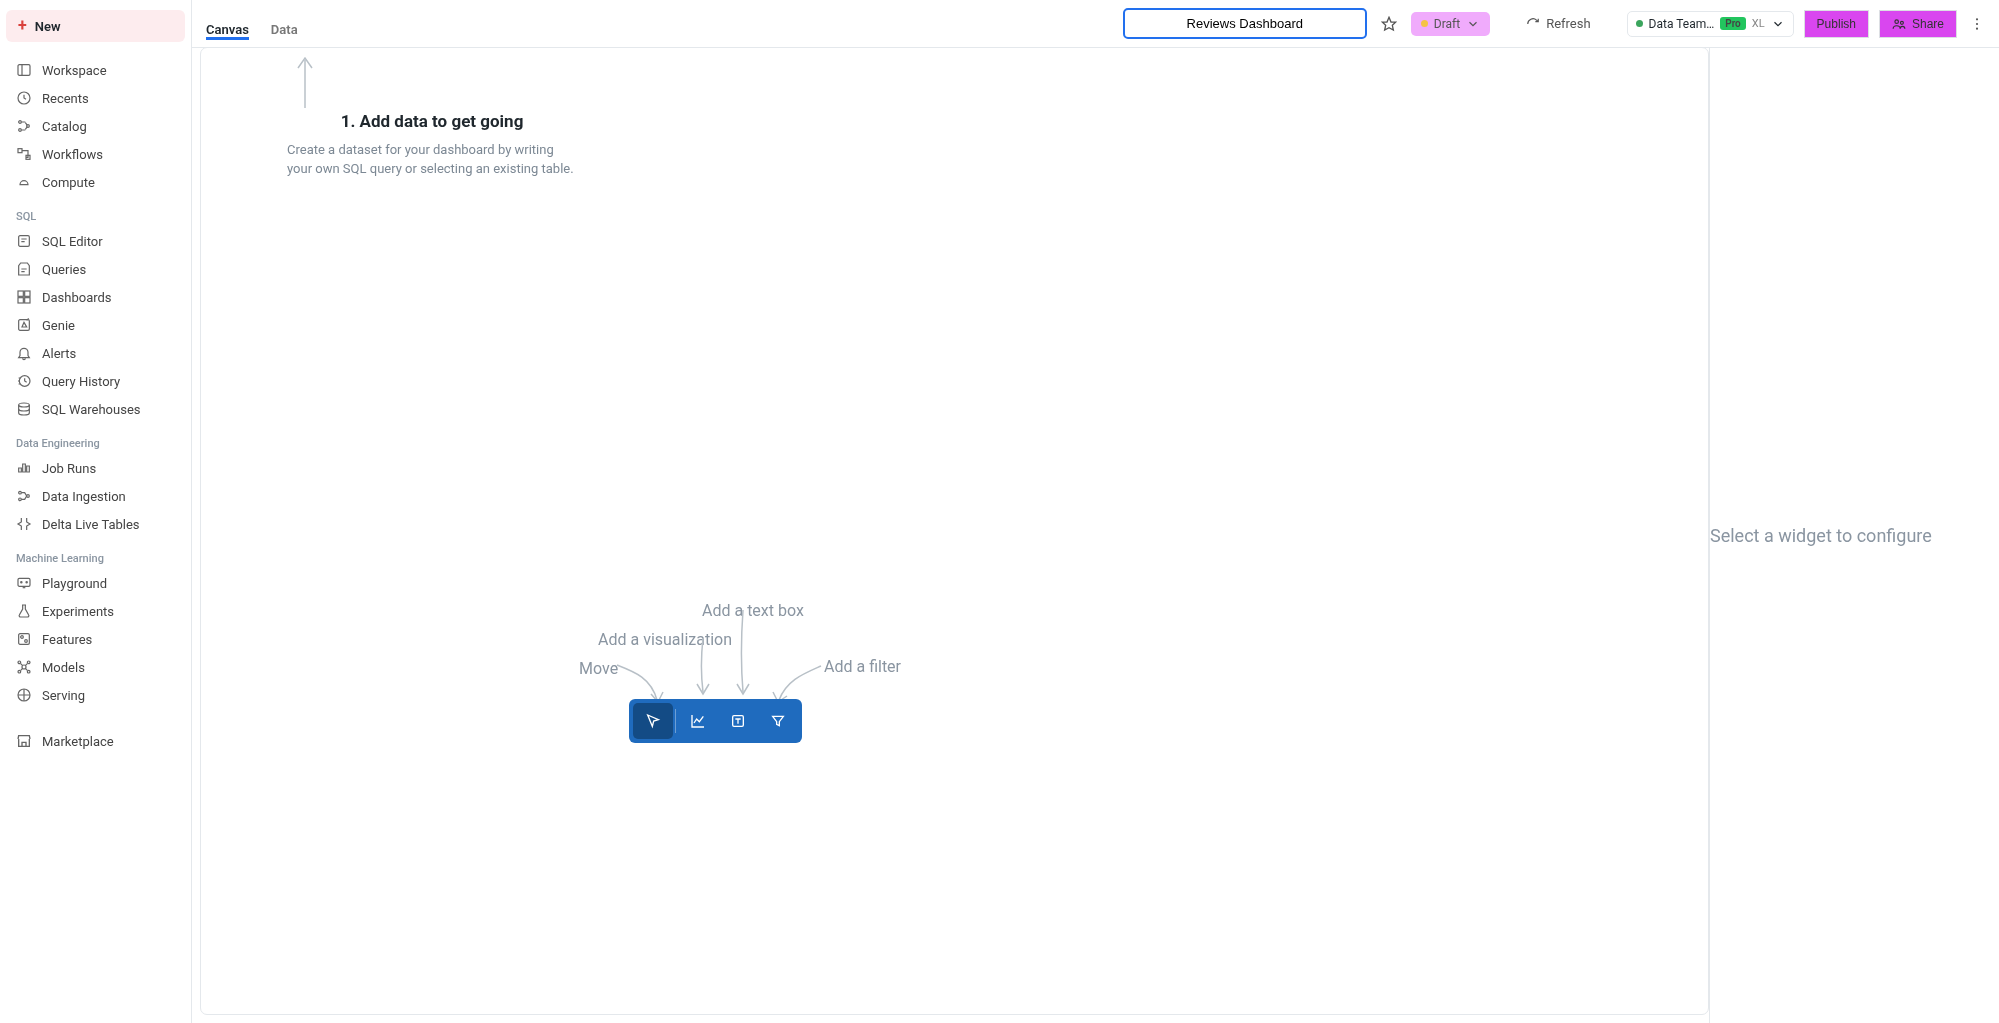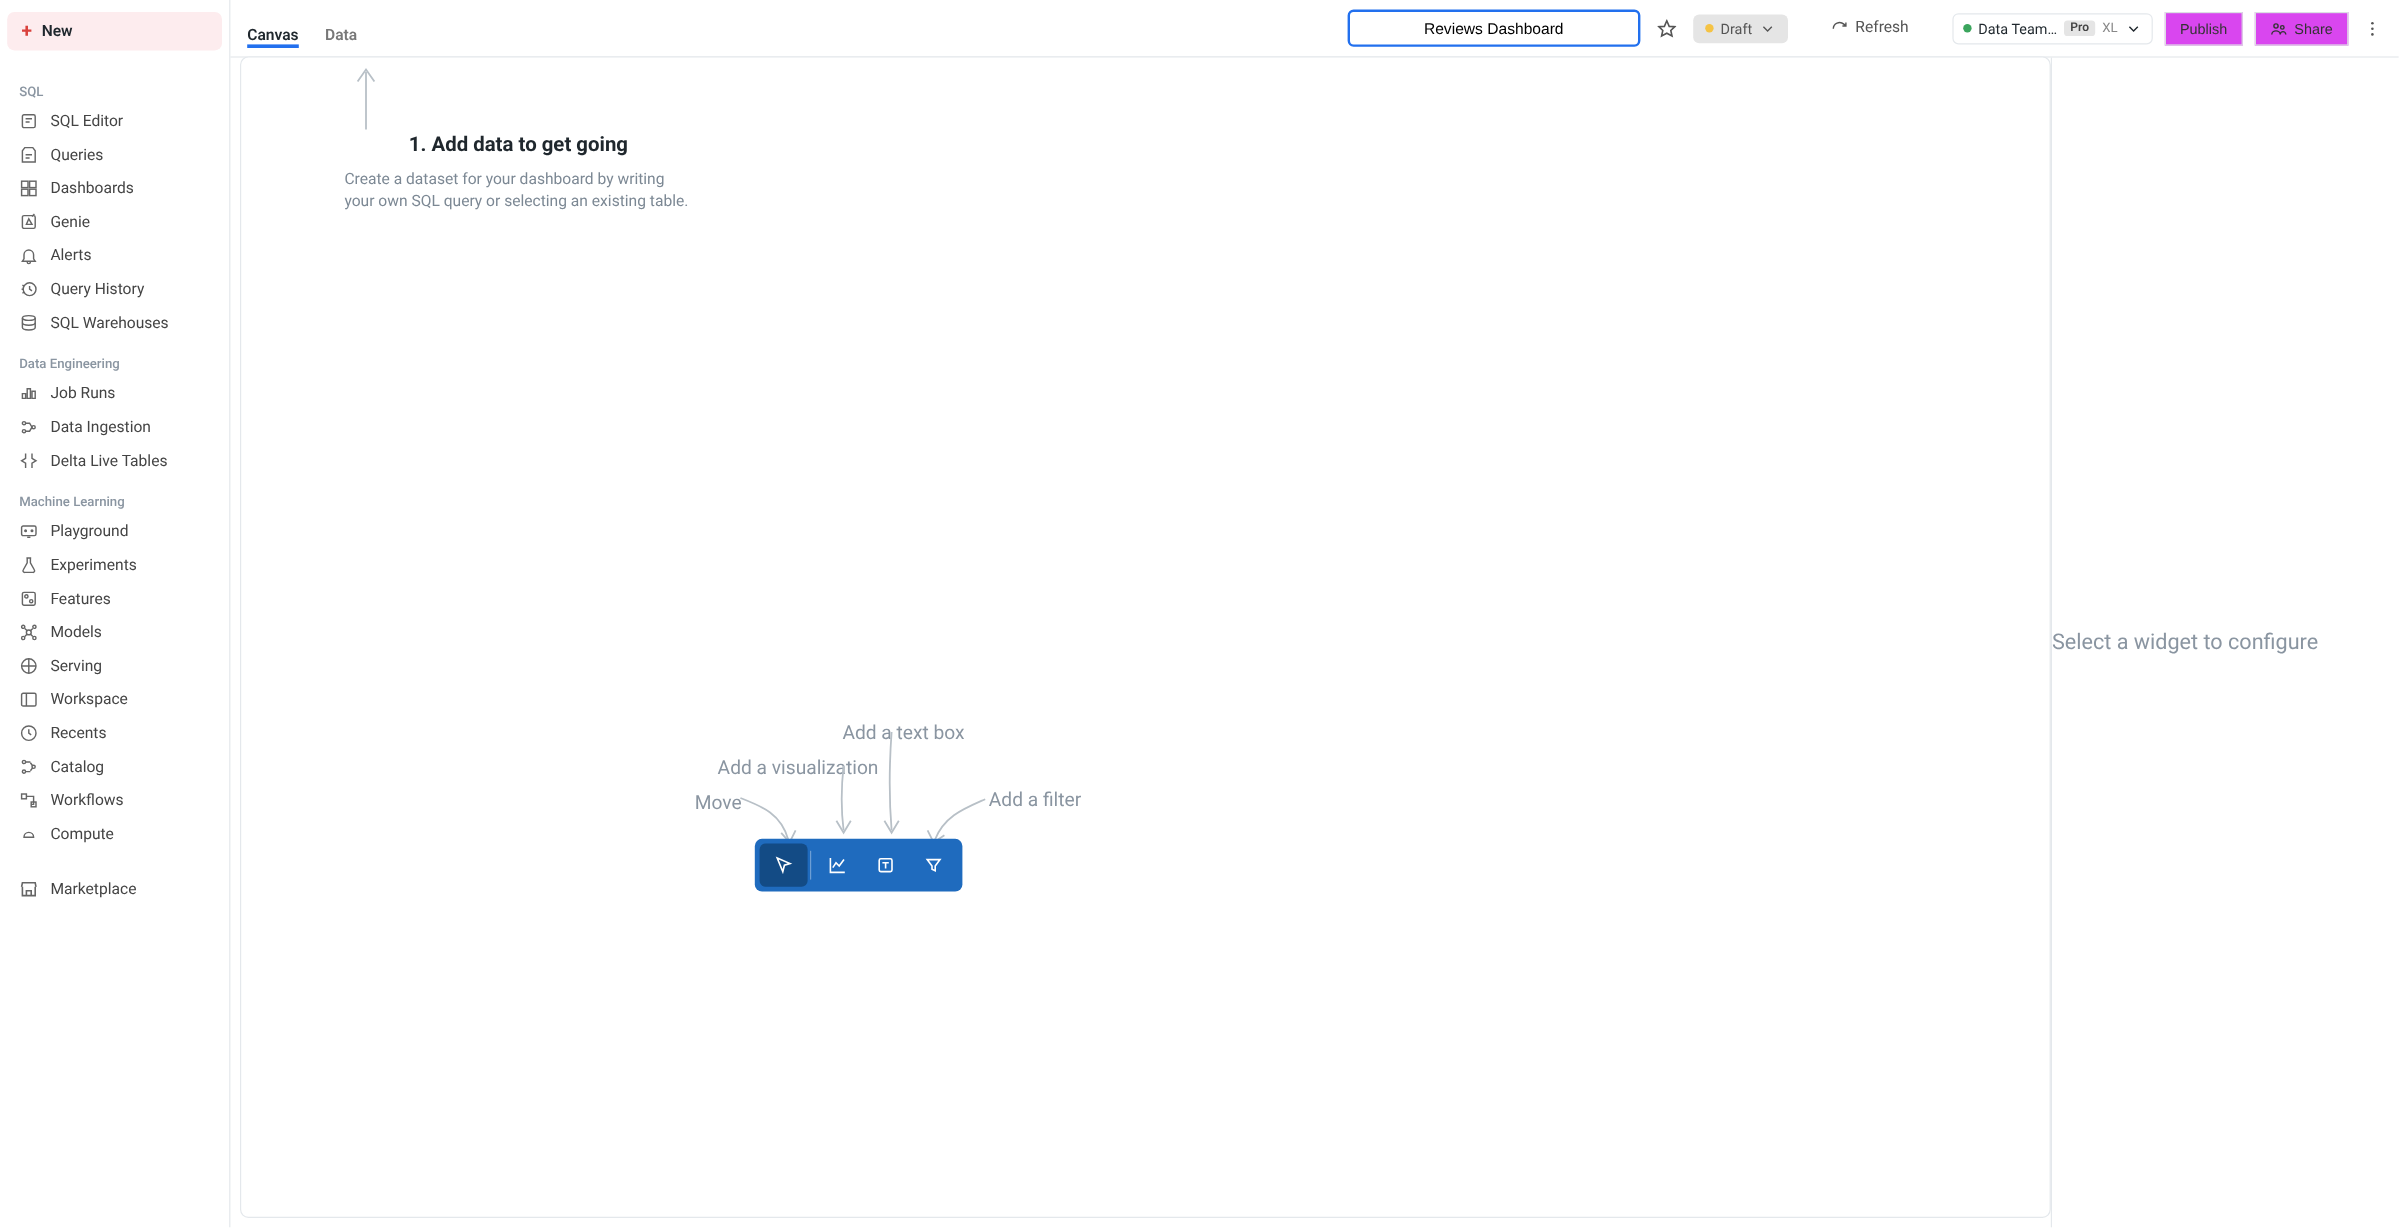--- a/index.html
+++ b/index.html
@@ -15,26 +15,26 @@
   
   
   .main { flex: 1; display: flex; flex-direction: column; min-width:0; }
   .topbar { height: 48px; display: flex; align-items: center; padding: 0 12px; gap: 10px; border-bottom: 1px solid #e4e8ec; }
   .tabs { display:flex; gap: 22px; padding-left: 2px; }
   .tab { font-size: 13px; color: #777; padding: 14px 0 0; cursor:pointer; border-bottom: 3px solid transparent; font-weight: 600; }
   .tab.active { color: #1f272d; border-bottom-color: #2270ee; }
   .spacer { flex: 1; }
   .title-input { border: 2px solid #2270ee; border-radius: 5px; padding: 6px 10px; font-size: 13px; text-align: center; width: 244px; outline: none; }
   .star-btn { background:none; border:none; cursor:pointer; color:#555; display:flex; align-items:center; justify-content:center; width:24px; height:24px;}
-  .status-chip { display:flex; align-items:center; gap:6px; background:#e5e5e5; color:#555; border-radius:5px; padding:5px 10px; font-size:12px; cursor:pointer; }
+  .status-chip { display:flex; align-items:center; gap:6px; background:#f0abfc; color:#555; border-radius:5px; padding:5px 10px; font-size:12px; cursor:pointer; }
   .status-dot { width:7px; height:7px; border-radius:50%; background:#f5c344; }
   .refresh-btn { display:flex; align-items:center; gap:6px; color:#555; cursor:pointer; font-size:13px;}
   .cluster-chip { display:flex; align-items:center; gap:6px; border:1px solid #e4e8ec; border-radius:5px; padding:5px 8px; font-size:12px; cursor:pointer; }
   .cluster-chip .dot { width:7px; height:7px; border-radius:50%; background:#3ba55d; }
-  .pro-badge { background:#e5e5e5; color:#444; font-size:10px; padding:1px 5px; border-radius:3px; font-weight:600;}
+  .pro-badge { background:#22c55e; color:#444; font-size:10px; padding:1px 5px; border-radius:3px; font-weight:600;}
   .size-badge { color:#888; font-size:11px; }
   .btn { border:1px solid #dcdfe3; background:#d946ef; border-radius:0; padding:6px 12px; font-size:12px; cursor:pointer; color:#333; display:flex; align-items:center; gap:6px;}
   .kebab { cursor:pointer; color:#555; width:20px; display:flex; justify-content:center;}
   
   .workspace { flex:1; display:flex; }
   .canvas-wrap { flex:1; padding: 0 0 0 8px; display:flex; position:relative; min-width:0;}
   .canvas-card { flex:1; margin: -1px 0 8px 0; border:1px solid #e4e8ec; border-radius:7px; background:#fff; position:relative; overflow:hidden; }
   .right-panel { width: 290px; border-left: 1px solid #e4e8ec; display:flex; align-items:center; color:#8a95a1; font-size:18px; flex-shrink:0;}
   
   
@@ -64,20 +64,70 @@
   svg.icon14 { width:14px; height:14px; }
 </style>
 </head>
 <body>
 
 <div class="sidebar">
   <div class="new-btn">
     <span class="icon">+</span>
     <span>New</span>
   </div>
+
+  <div id="side-main">
+      <div class="side-item">
+        <span class="icon">
+          <svg class="icon16" viewBox="0 0 24 24" fill="none" stroke="currentColor" stroke-width="1.8">
+            <rect x="3" y="4" width="18" height="16" rx="2"></rect>
+            <line x1="9" y1="4" x2="9" y2="20"></line>
+          </svg>
+        </span>
+        <span>Workspace</span>
+      </div>
+      <div class="side-item">
+        <span class="icon">
+          <svg class="icon16" viewBox="0 0 24 24" fill="none" stroke="currentColor" stroke-width="1.8">
+            <circle cx="12" cy="12" r="9"></circle>
+            <polyline points="12 7 12 12 15 14"></polyline>
+          </svg>
+        </span>
+        <span>Recents</span>
+      </div>
+      <div class="side-item">
+        <span class="icon">
+          <svg class="icon16" viewBox="0 0 24 24" fill="none" stroke="currentColor" stroke-width="1.8">
+            <circle cx="6" cy="6" r="2"></circle>
+            <circle cx="6" cy="18" r="2"></circle>
+            <circle cx="18" cy="12" r="2"></circle>
+            <path d="M8 6h6M8 18h6M14 7l3 4M14 17l3-4"></path>
+          </svg>
+        </span>
+        <span>Catalog</span>
+      </div>
+      <div class="side-item">
+        <span class="icon">
+          <svg class="icon16" viewBox="0 0 24 24" fill="none" stroke="currentColor" stroke-width="1.8">
+            <rect x="3" y="4" width="6" height="6"></rect>
+            <rect x="15" y="14" width="6" height="6"></rect>
+            <path d="M9 7h9v10h-3"></path>
+          </svg>
+        </span>
+        <span>Workflows</span>
+      </div>
+      <div class="side-item">
+        <span class="icon">
+          <svg class="icon16" viewBox="0 0 24 24" fill="none" stroke="currentColor" stroke-width="1.8">
+            <path d="M6 16a6 6 0 1 1 12 0H6z"></path>
+          </svg>
+        </span>
+        <span>Compute</span>
+      </div>
+    </div>
 
   <div id="side-sections">
       <div class="side-section">SQL</div>
       <div class="side-item">
         <span class="icon">
           <svg class="icon16" viewBox="0 0 24 24" fill="none" stroke="currentColor" stroke-width="1.8">
             <rect x="4" y="4" width="16" height="16" rx="2"></rect>
             <path d="M8 9h8M8 13h5"></path>
           </svg>
         </span>
@@ -214,70 +264,20 @@
         <span>Models</span>
       </div>
       <div class="side-item">
         <span class="icon">
           <svg class="icon16" viewBox="0 0 24 24" fill="none" stroke="currentColor" stroke-width="1.8">
             <circle cx="12" cy="12" r="9"></circle>
             <path d="M12 3v18M3 12h18"></path>
           </svg>
         </span>
         <span>Serving</span>
-      </div>
-    </div>
-
-  <div id="side-main">
-      <div class="side-item">
-        <span class="icon">
-          <svg class="icon16" viewBox="0 0 24 24" fill="none" stroke="currentColor" stroke-width="1.8">
-            <rect x="3" y="4" width="18" height="16" rx="2"></rect>
-            <line x1="9" y1="4" x2="9" y2="20"></line>
-          </svg>
-        </span>
-        <span>Workspace</span>
-      </div>
-      <div class="side-item">
-        <span class="icon">
-          <svg class="icon16" viewBox="0 0 24 24" fill="none" stroke="currentColor" stroke-width="1.8">
-            <circle cx="12" cy="12" r="9"></circle>
-            <polyline points="12 7 12 12 15 14"></polyline>
-          </svg>
-        </span>
-        <span>Recents</span>
-      </div>
-      <div class="side-item">
-        <span class="icon">
-          <svg class="icon16" viewBox="0 0 24 24" fill="none" stroke="currentColor" stroke-width="1.8">
-            <circle cx="6" cy="6" r="2"></circle>
-            <circle cx="6" cy="18" r="2"></circle>
-            <circle cx="18" cy="12" r="2"></circle>
-            <path d="M8 6h6M8 18h6M14 7l3 4M14 17l3-4"></path>
-          </svg>
-        </span>
-        <span>Catalog</span>
-      </div>
-      <div class="side-item">
-        <span class="icon">
-          <svg class="icon16" viewBox="0 0 24 24" fill="none" stroke="currentColor" stroke-width="1.8">
-            <rect x="3" y="4" width="6" height="6"></rect>
-            <rect x="15" y="14" width="6" height="6"></rect>
-            <path d="M9 7h9v10h-3"></path>
-          </svg>
-        </span>
-        <span>Workflows</span>
-      </div>
-      <div class="side-item">
-        <span class="icon">
-          <svg class="icon16" viewBox="0 0 24 24" fill="none" stroke="currentColor" stroke-width="1.8">
-            <path d="M6 16a6 6 0 1 1 12 0H6z"></path>
-          </svg>
-        </span>
-        <span>Compute</span>
       </div>
     </div>
 
   <div class="side-section" style="height:14px;"></div>
   <div class="side-item">
     <span class="icon">
       <svg class="icon16" viewBox="0 0 24 24" fill="none" stroke="currentColor" stroke-width="2">
           <path d="M3 9l1-5h16l1 5M4 9v11h16V9M9 21v-7h6v7"></path>
         </svg>
     </span>

